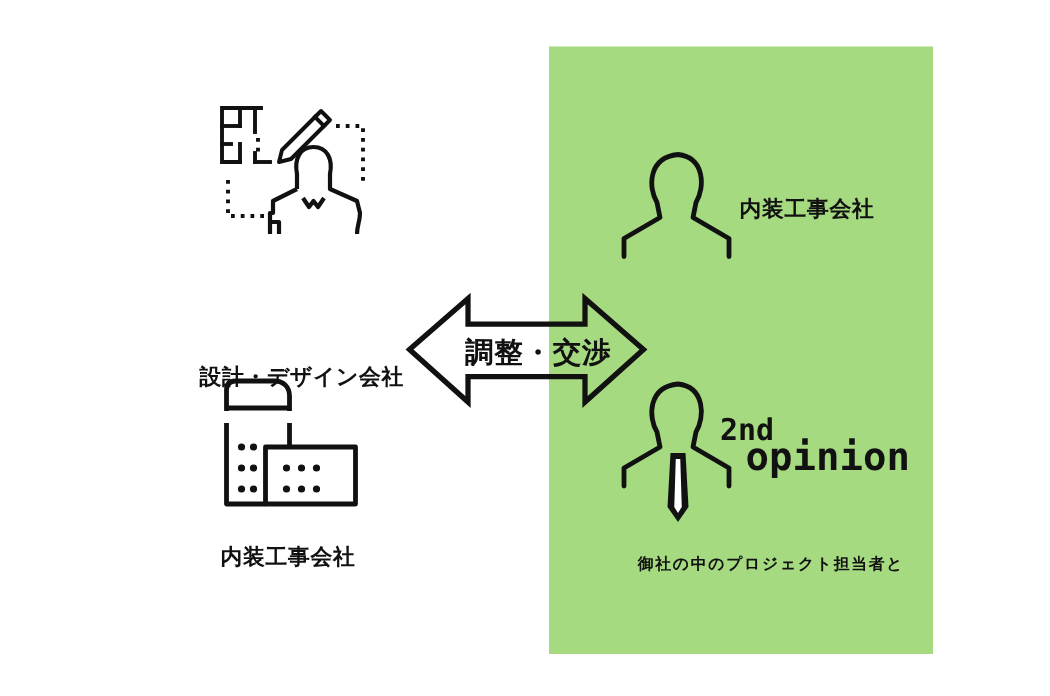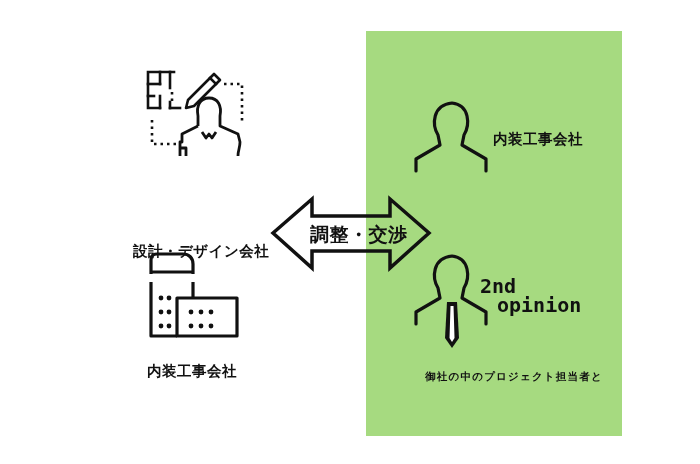--- a/index.html
+++ b/index.html
@@ -89,17 +89,17 @@
   <path d="M4,74 L4,62 L28,48 L26,38 C20,28 20,8 40,6 C58,8 58,28 52,38 L50,48 L74,62 L74,74" fill="none" stroke="#111" stroke-width="3.2" stroke-linejoin="round" stroke-linecap="round"></path>
 </svg>
 <div class="abs label" style="left:493px;top:130px;">内装工事会社</div>
 
 <svg style="left:412px;top:254px;" width="80" height="96" viewBox="0 0 80 96">
   <path d="M4,70 L4,58 L28,44 L26,34 C20,24 20,4 40,2 C58,4 58,24 52,34 L50,44 L74,58 L74,70" fill="none" stroke="#111" stroke-width="3.2" stroke-linejoin="round" stroke-linecap="round"></path>
   <polygon points="35,48 45,48 47,84 40,94 33,84" fill="#111"></polygon>
   <polygon points="38.5,52 41.5,52 42.5,84 40,88 37.5,84" fill="#fff"></polygon>
 </svg>
 <div class="abs opinion" style="left:480px;top:276px;font-size:20px;line-height:20px;">2nd</div>
-<div class="abs opinion" style="left:497px;top:293px;font-size:20px;line-height:24px;">opinion</div>
+<div class="abs opinion" style="left:497px;top:293px;font-size:26px;line-height:24px;">opinion</div>
 
 <div class="abs desc" style="left:366px;top:364px;width:296px;">
   <div>御社の中のプロジェクト担当者と</div>
 </div>
 
 </body></html>

